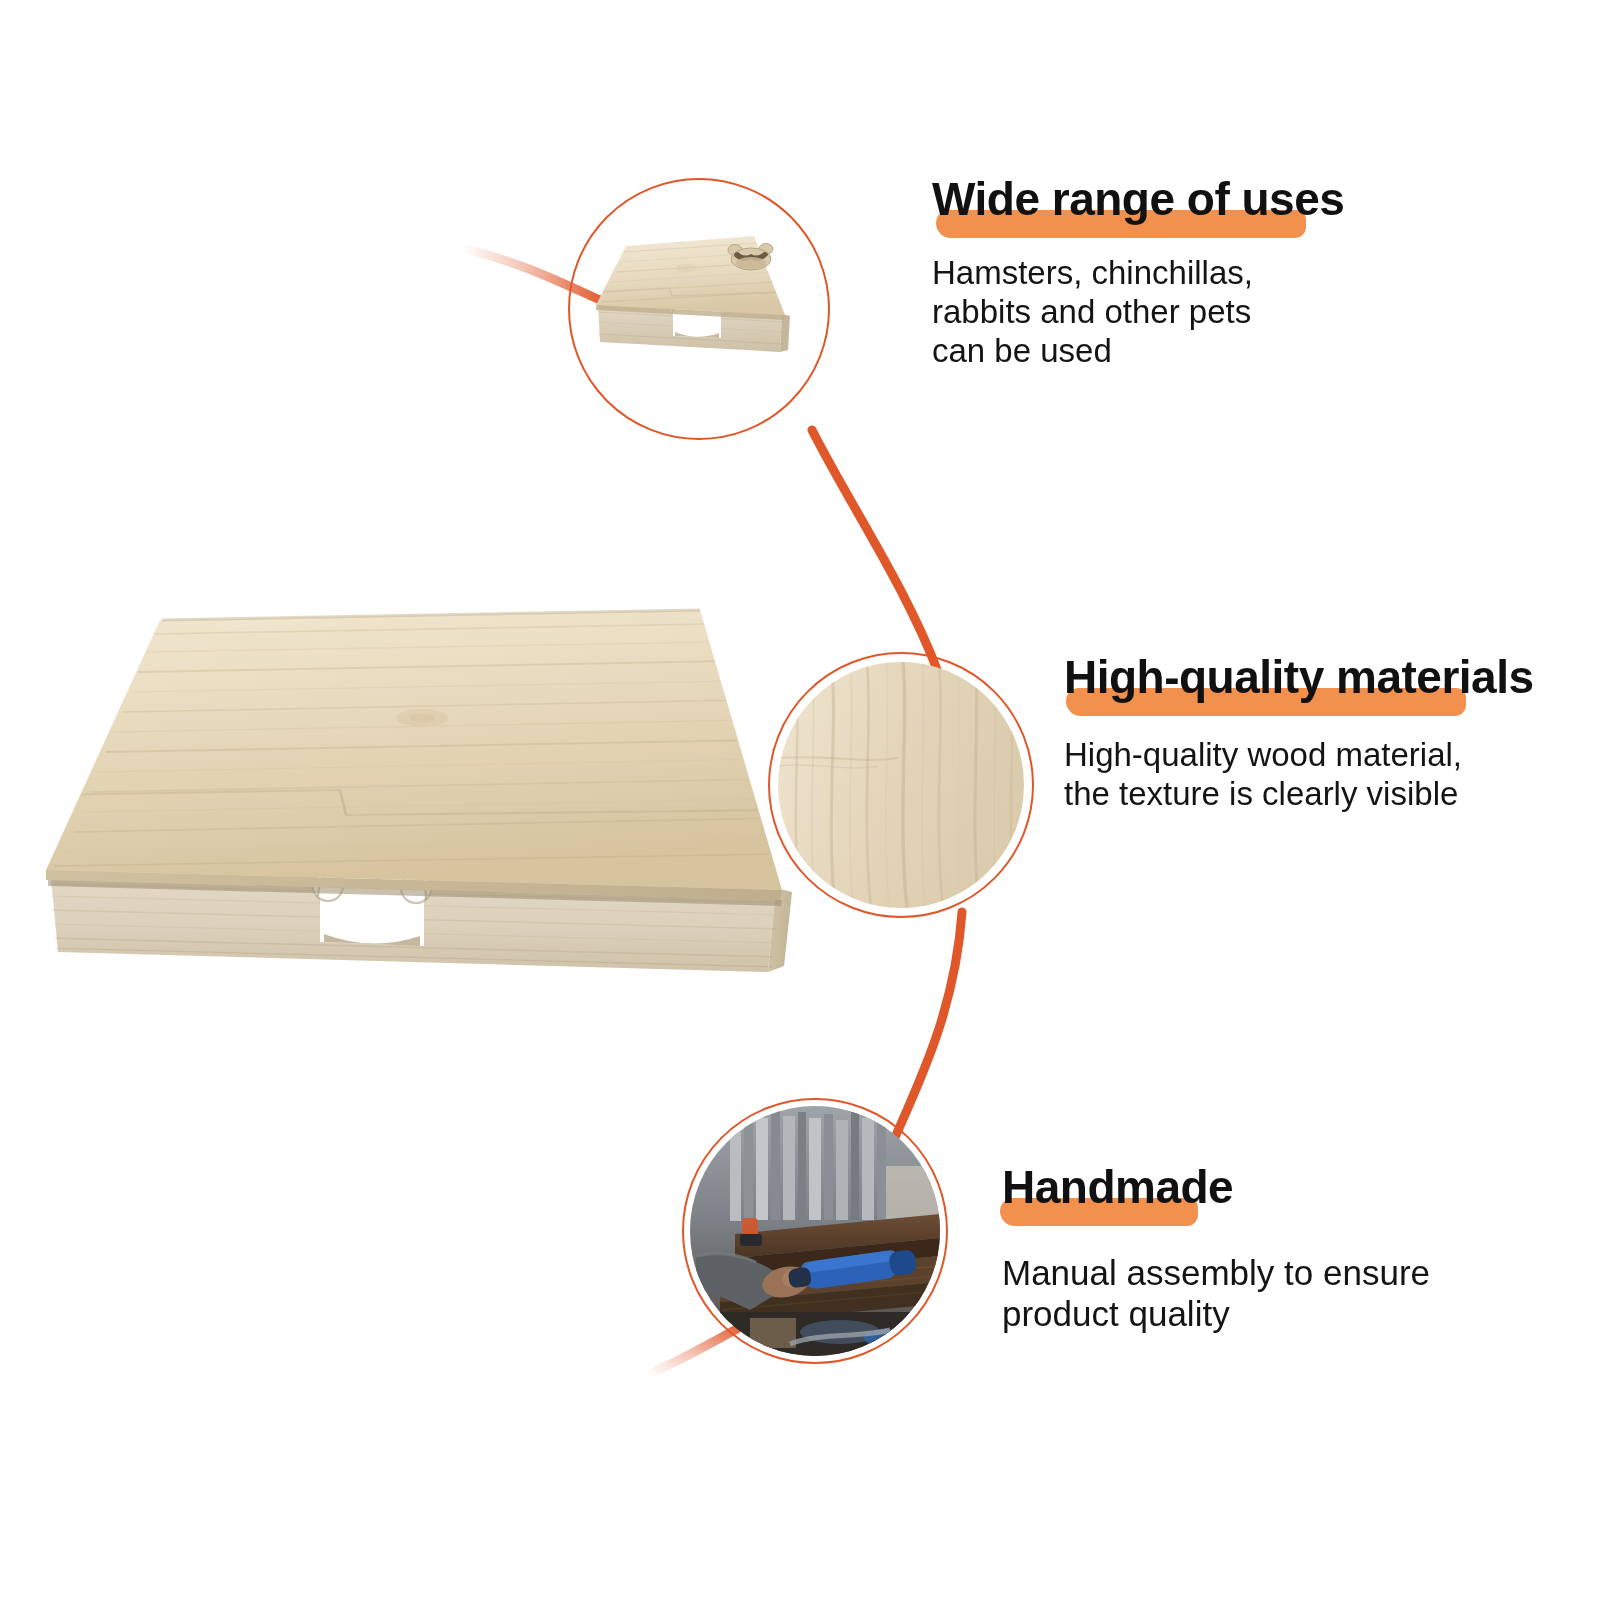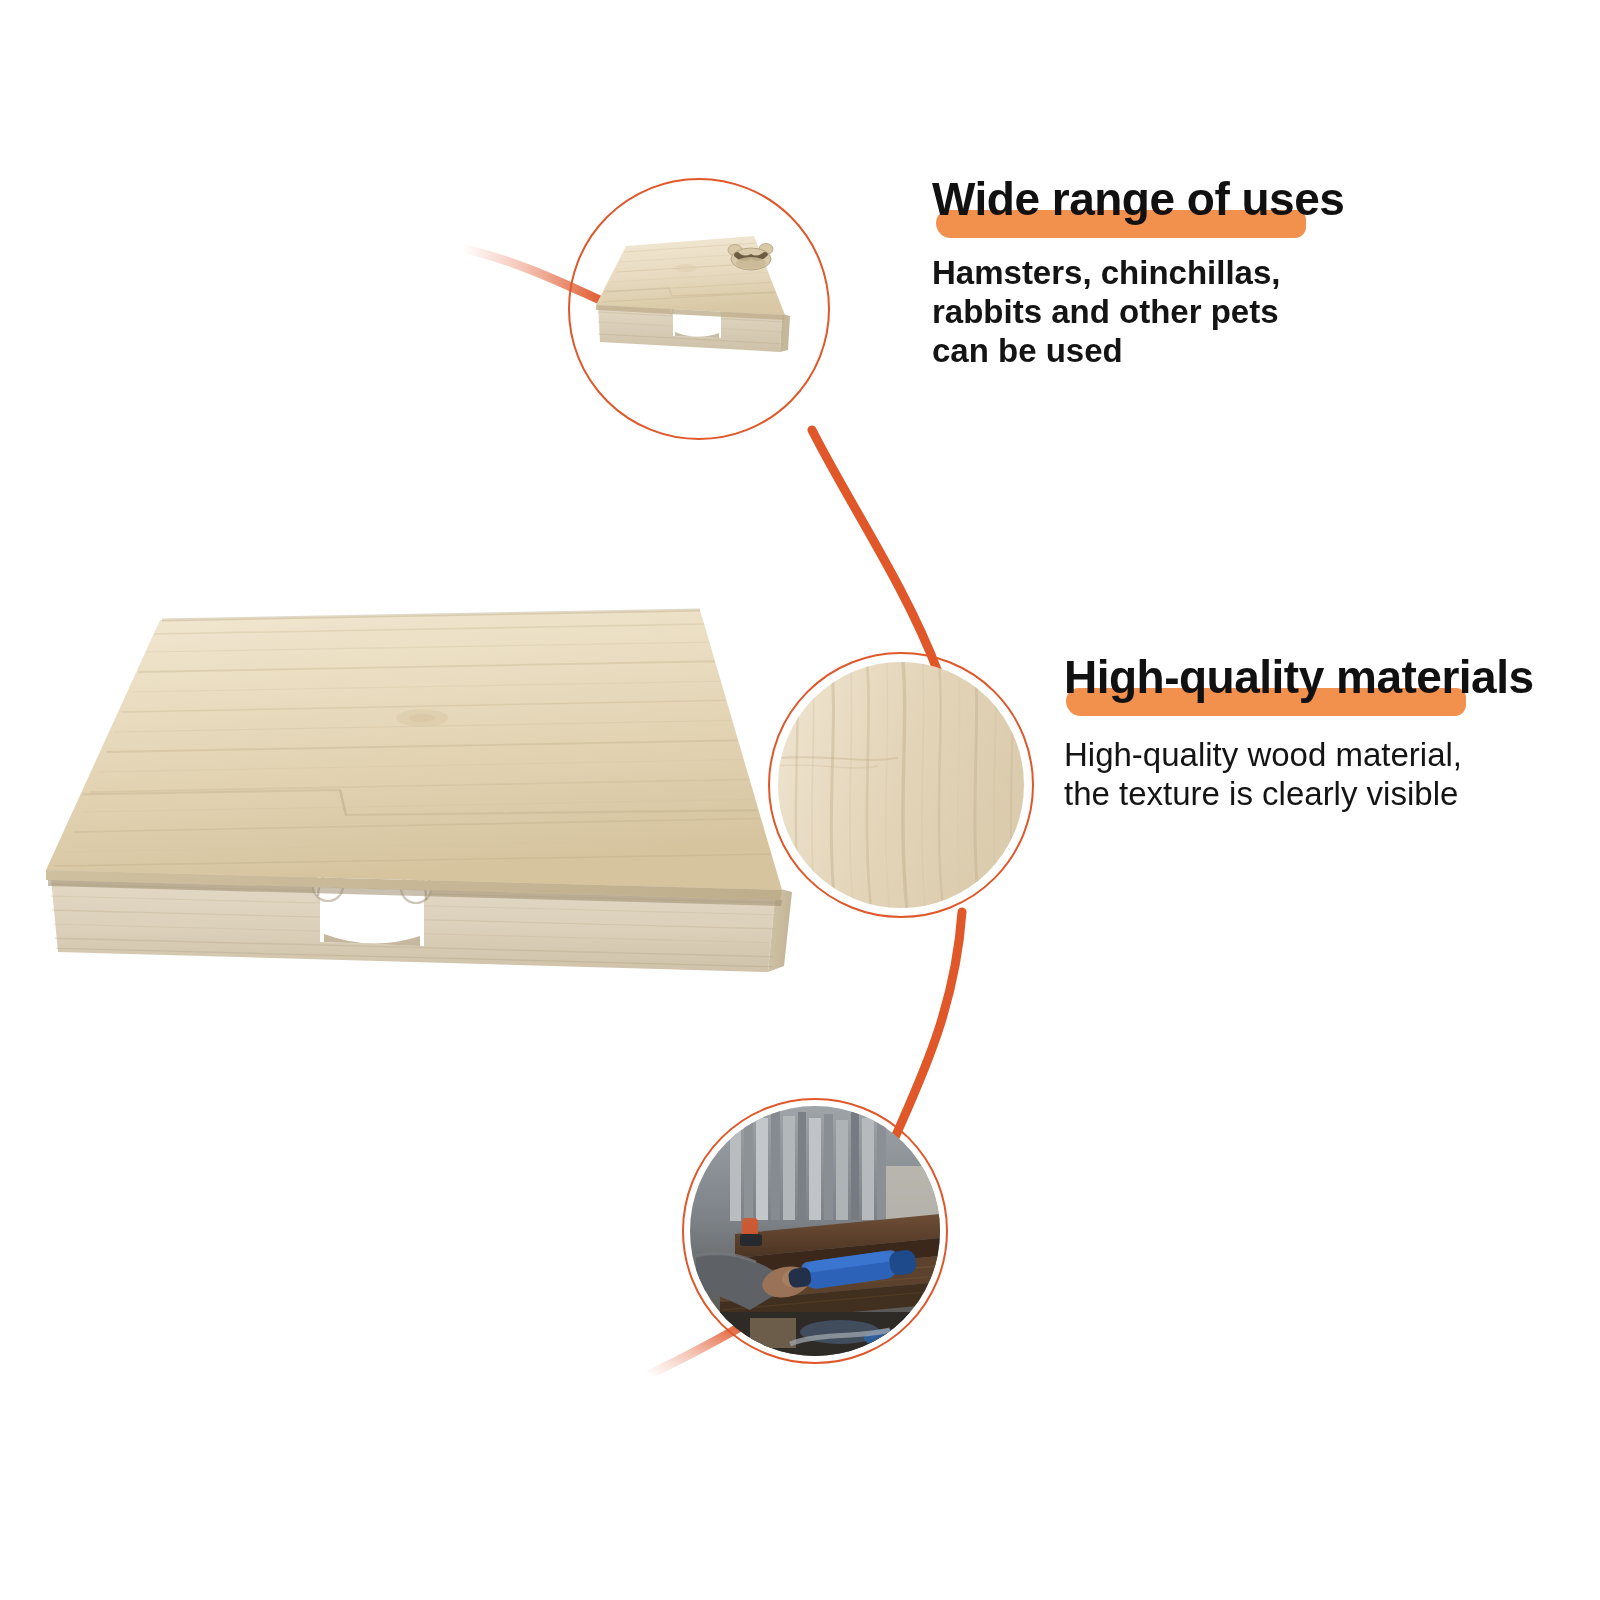--- a/index.html
+++ b/index.html
@@ -356,30 +356,36 @@
       </svg>
     </div>
     <div class="ring"></div>
   </div>
 
   <div class="text-block" style="left:932px;top:176px;width:600px;">
     <div class="heading-wrap">
       <span class="hl" style="left:4px;top:34px;width:370px;height:28px;"></span>
       <span class="heading" style="font-size:46px;">Wide range of uses</span>
     </div>
-    <div class="body" style="font-size:33px;margin-top:32px;font-weight:bold;">Hamsters, chinchillas,
+    <div class="body" style="font-size:33px;margin-top:32px;">Hamsters, chinchillas,
 rabbits and other pets
 can be used</div>
   </div>
 
   <div class="text-block" style="left:1064px;top:654px;width:560px;">
     <div class="heading-wrap">
       <span class="hl" style="left:2px;top:34px;width:400px;height:28px;"></span>
       <span class="heading" style="font-size:46px;">High-quality materials</span>
     </div>
     <div class="body" style="font-size:33px;margin-top:36px;">High-quality wood material,
 the texture is clearly visible</div>
   </div>
 
   <div class="text-block" style="left:1002px;top:1164px;width:580px;">
+    <div class="heading-wrap">
+      <span class="hl" style="left:-2px;top:34px;width:198px;height:28px;"></span>
+      <span class="heading" style="font-size:46px;">Handmade</span>
+    </div>
+    <div class="body" style="font-size:35px;margin-top:42px;">Manual assembly to ensure
+product quality</div>
   </div>
 
 </div>
 
 </body></html>

